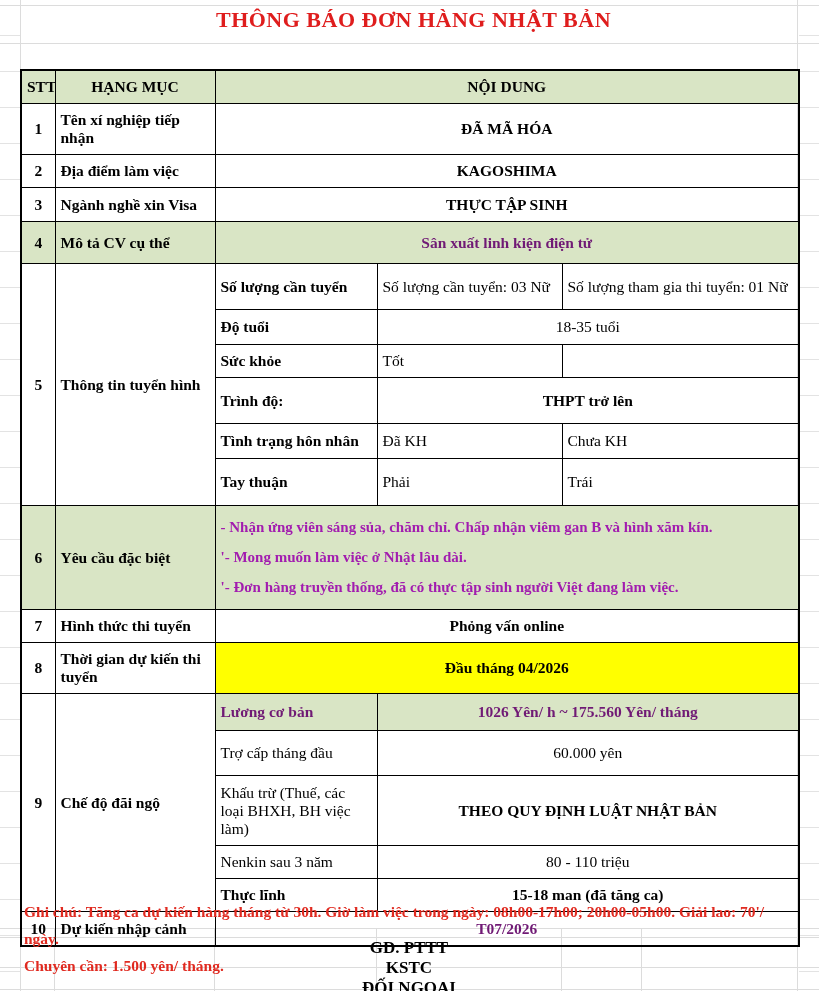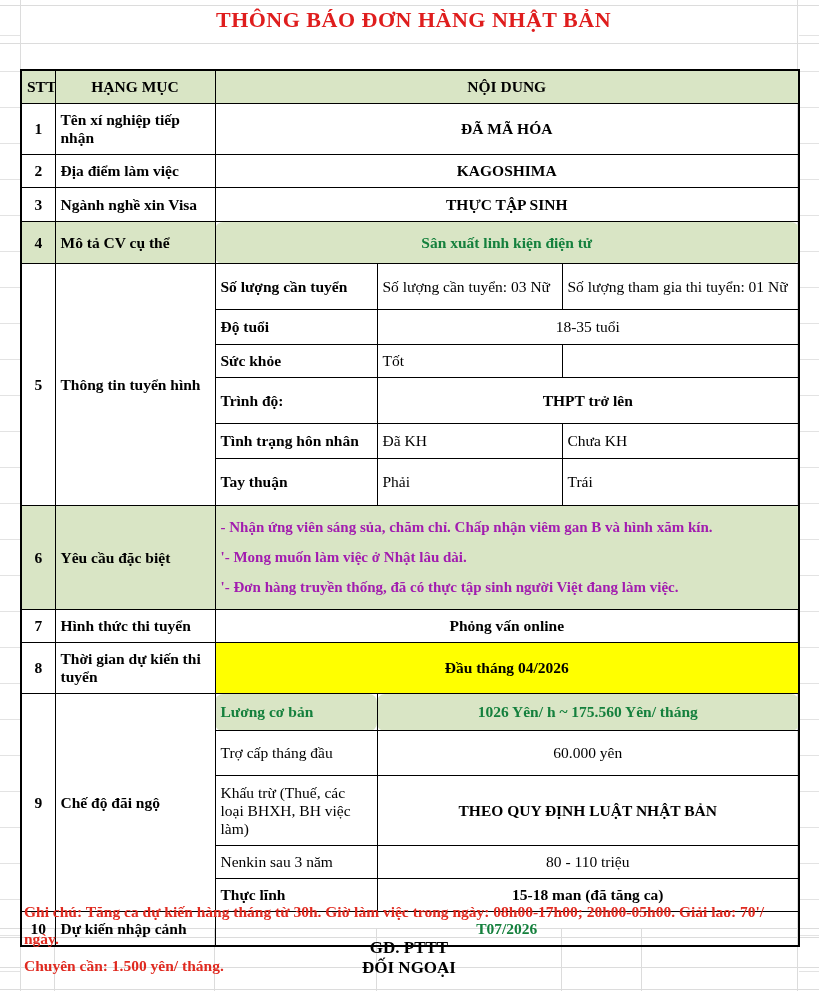--- a/index.html
+++ b/index.html
@@ -36,21 +36,21 @@
     border:1px solid #000;
     padding:7px 5px;
     font-size:15.5px;
     vertical-align:middle;
     overflow:hidden;
   }
   table.main{border:2px solid #000;}
   .c{text-align:center;}
   .l{text-align:left;}
   .b{font-weight:bold;}
-  .red{color:#15803d;border-radius:8px;}
+  .red{color:#701a75;}
   .green{background:#d9e5c5;}
   .yellow{background:#ffff00;}
   .stt{text-align:center;font-weight:bold;}
   .lines p{margin:0;padding:1px 0;font-size:15px;font-weight:bold;color:#a21caf;line-height:1.85;}
 
   .note{
     position:absolute;left:24px;top:878px;width:772px;
     font-size:15.5px;font-weight:bold;color:#e02a20;line-height:1.75;margin-top:20px;
   }
   .note span{display:block;}
@@ -217,17 +217,18 @@
 
   <div class="note">
     <span>Ghi chú: Tăng ca dự kiến hàng tháng từ 30h. Giờ làm việc trong ngày: 08h00-17h00; 20h00-05h00. Giải lao: 70'/ ngày.</span>
     <span>Chuyên cần: 1.500 yên/ tháng.</span>
   </div>
 
   <div class="footer">
     <div class="cell f1"></div>
     <div class="cell f2">GD. PTTT</div>
     <div class="cell f3"></div>
+    <div class="cell f4">KSTC</div>
     <div class="cell f5"></div>
     <div class="cell f6">ĐỐI NGOẠI</div>
   </div>
 
 </div>
 
 </body></html>

